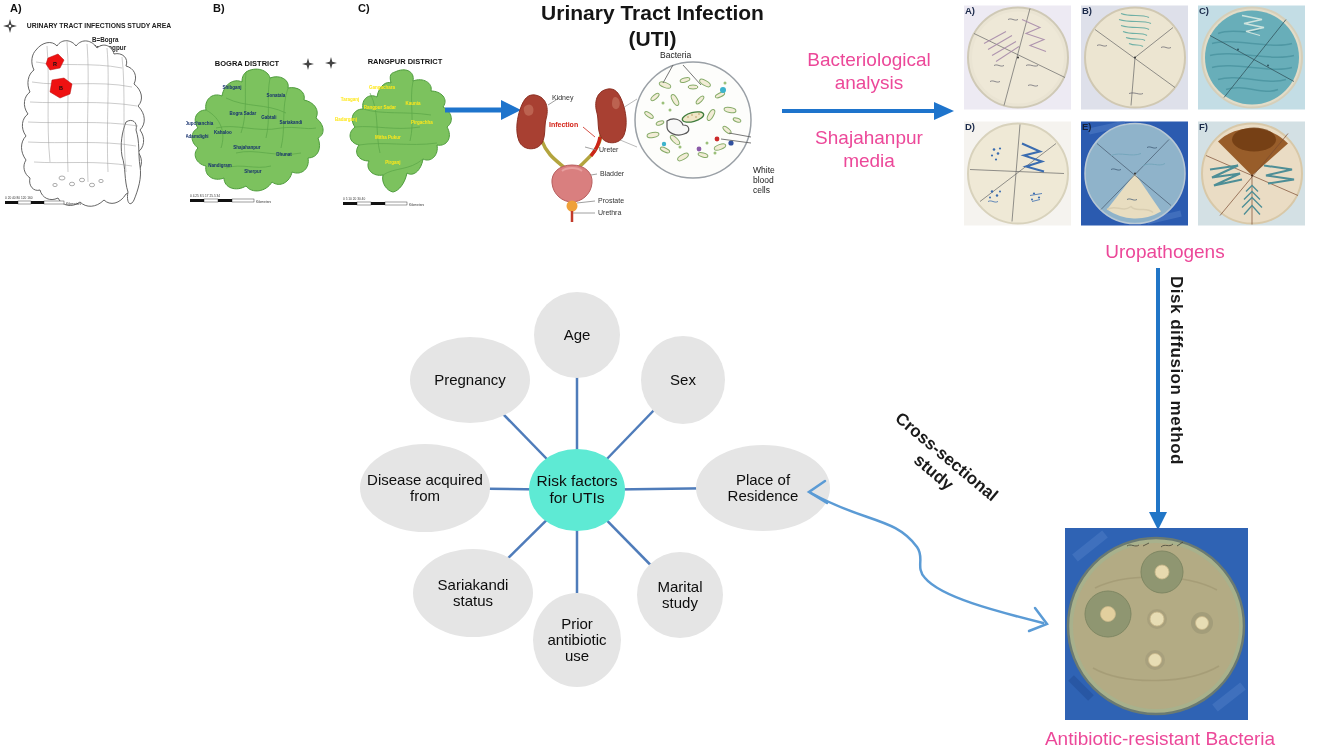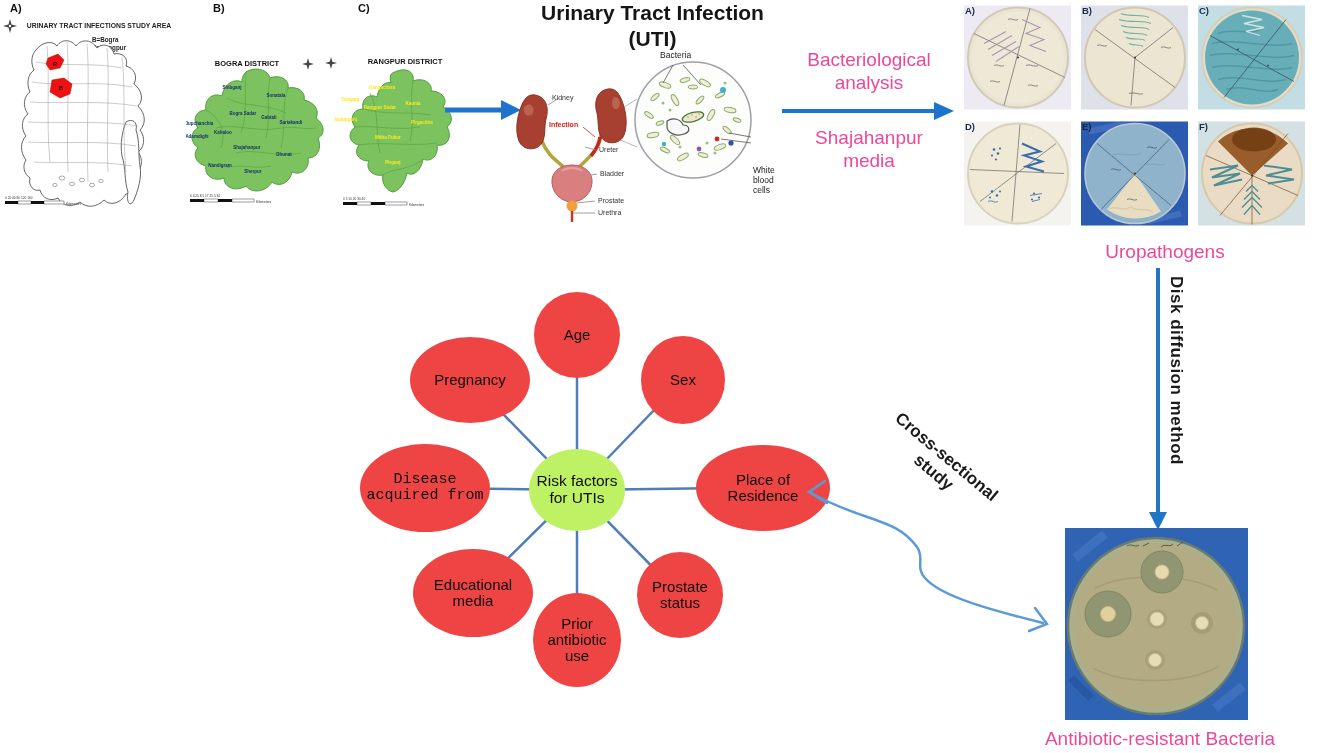--- a/index.html
+++ b/index.html
@@ -2,23 +2,23 @@
 <html><head>
 <meta charset="utf-8">
 <style>
   html,body{margin:0;padding:0;background:#fff;}
   #canvas{position:relative;width:1322px;height:753px;background:#fff;overflow:hidden;
           font-family:"Liberation Sans",sans-serif;color:#111;}
   .abs{position:absolute;}
   .tag{font-size:11px;font-weight:700;color:#111;}
   .big-title{font-weight:700;color:#151515;text-align:center;line-height:1.22;}
   .flow-label{font-size:19px;font-weight:400;color:#ec4899;text-align:center;line-height:1.22;}
-  .oval{position:absolute;border-radius:50%;background:#ef4444;display:flex;align-items:center;justify-content:center;
+  .oval{position:absolute;border-radius:50%;background:#e5e5e5;display:flex;align-items:center;justify-content:center;
         text-align:center;color:#0d0d0d;font-size:15px;line-height:1.08;padding:4px;box-sizing:border-box;}
-  .oval.red{background:#bef264;font-size:15.5px;}
+  .oval.red{background:#5eead4;font-size:15.5px;}
   .tiny-label{font-size:7px;color:#333;line-height:1.05;}
   .rot-vert{writing-mode:vertical-rl;font-size:17px;font-weight:700;color:#1a1a1a;letter-spacing:.5px;}
   .rot-cross{font-size:17px;font-weight:700;color:#1a1a1a;text-align:center;transform:rotate(40deg);line-height:1.15;}
   svg text{font-family:"Liberation Sans",sans-serif;}
 </style>
 </head>
 <body>
 
 <div id="canvas">
 
@@ -500,23 +500,23 @@
       <line x1="242" y1="205" x2="90" y2="203"></line>
       <line x1="242" y1="205" x2="345" y2="310"></line>
       <line x1="242" y1="205" x2="138" y2="308"></line>
       <line x1="242" y1="205" x2="242" y2="355"></line>
     </g>
   </svg>
   <div class="oval" style="left:534px;top:292px;width:86px;height:86px;">Age</div>
   <div class="oval" style="left:641px;top:336px;width:84px;height:88px;">Sex</div>
   <div class="oval" style="left:410px;top:337px;width:120px;height:86px;text-align:center;">Pregnancy</div>
   <div class="oval" style="left:696px;top:445px;width:134px;height:86px;">Place of Residence</div>
-  <div class="oval" style="left:360px;top:444px;width:130px;height:88px;font-family:Liberation Mono, monospace;">Disease acquired from</div>
-  <div class="oval" style="left:637px;top:552px;width:86px;height:86px;">Prostate status</div>
-  <div class="oval" style="left:413px;top:549px;width:120px;height:88px;">Educational media</div>
+  <div class="oval" style="left:360px;top:444px;width:130px;height:88px;">Disease acquired from</div>
+  <div class="oval" style="left:637px;top:552px;width:86px;height:86px;">Marital study</div>
+  <div class="oval" style="left:413px;top:549px;width:120px;height:88px;">Sariakandi status</div>
   <div class="oval" style="left:533px;top:593px;width:88px;height:94px;">Prior antibiotic use</div>
   <div class="oval red" style="left:529px;top:449px;width:96px;height:82px;">Risk factors for UTIs</div>
 
   <div class="abs rot-cross" style="left:860px;top:445px;width:160px;">Cross-sectional study</div>
   <svg class="abs" style="left:795px;top:455px;" width="280" height="200">
     <g fill="none" stroke="#5b9bd5" stroke-width="2.5" stroke-linecap="round">
       <path d="M16,38 C70,68 100,62 122,92 C130,103 120,112 130,123 C146,142 200,156 248,168"></path>
       <path d="M30,26 L14,37 L32,48"></path>
       <path d="M240,153 L252,169 L234,176"></path>
     </g>

